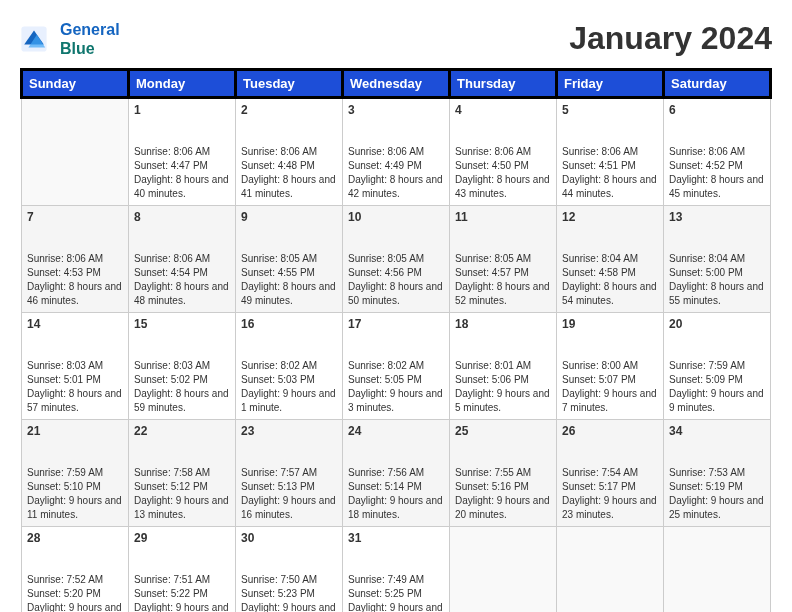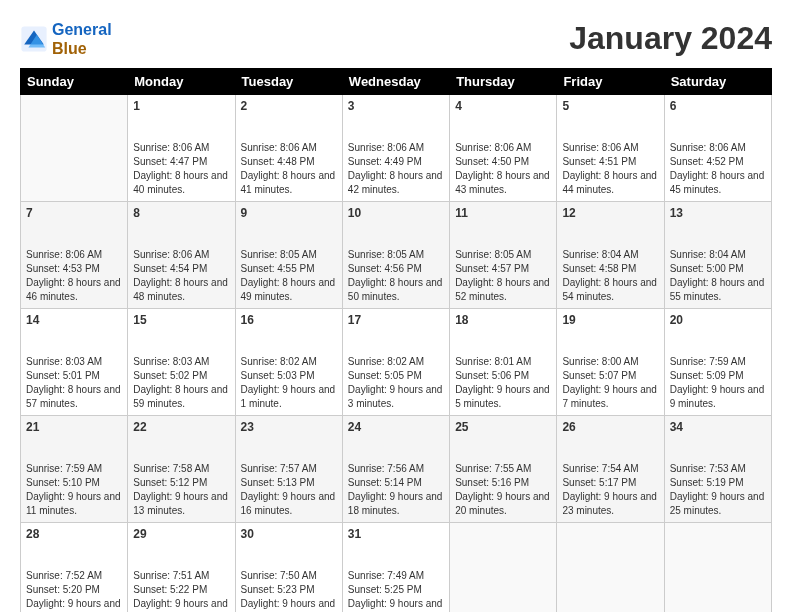--- a/index.html
+++ b/index.html
@@ -19,21 +19,21 @@
     }
     .header {
       display: flex;
       justify-content: space-between;
       align-items: flex-start;
       margin-bottom: 10px;
     }
     .logo {
       display: flex;
       align-items: center;
-      gap: 4px;
+      gap: 12px;
     }
     .logo-text {
       font-size: 16px;
       font-weight: bold;
       color: #333;
       line-height: 1.2;
     }
     .logo-text span {
       color: #1565c0;
     }
@@ -53,27 +53,27 @@
     .subtitle {
       font-size: 14px;
       color: #555;
     }
     .calendar-table {
       width: 100%;
       border-collapse: collapse;
       flex: 1;
     }
     .calendar-table thead tr th {
-      background-color: #000000;
+      background-color: #1d4ed8;
       color: #fff;
       text-align: left;
       padding: 5px 6px;
       font-size: 13px;
       font-weight: bold;
-      border: 1px solid #000000;
+      border: 3px solid #000000;
     }
     .calendar-table tbody tr td {
       vertical-align: top;
       border: 1px solid #ccc;
       padding: 4px 5px;
       font-size: 10.5px;
       color: #333;
       width: calc(100% / 7);
       height: 85px;
     }
@@ -105,21 +105,21 @@
 <div class="page">
   <div class="header">
     <div class="logo">
       <svg class="logo-icon" viewBox="0 0 40 40">
         <rect x="2" y="2" width="36" height="36" rx="4" fill="#e8f0fe"></rect>
         <polygon points="20,8 34,28 6,28" fill="#1565c0"></polygon>
         <polygon points="24,14 36,32 12,32" fill="#42a5f5" opacity="0.7"></polygon>
       </svg>
       <div class="logo-text">
         <div><span>General</span></div>
-        <div><span style="color:#a16207;">Blue</span></div>
+        <div><span style="color:#0f766e;">Blue</span></div>
       </div>
     </div>
     <div class="title-block">
       <div class="month-title">January 2024</div>
     </div>
   </div>
 
   <table class="calendar-table">
     <thead>
       <tr>

